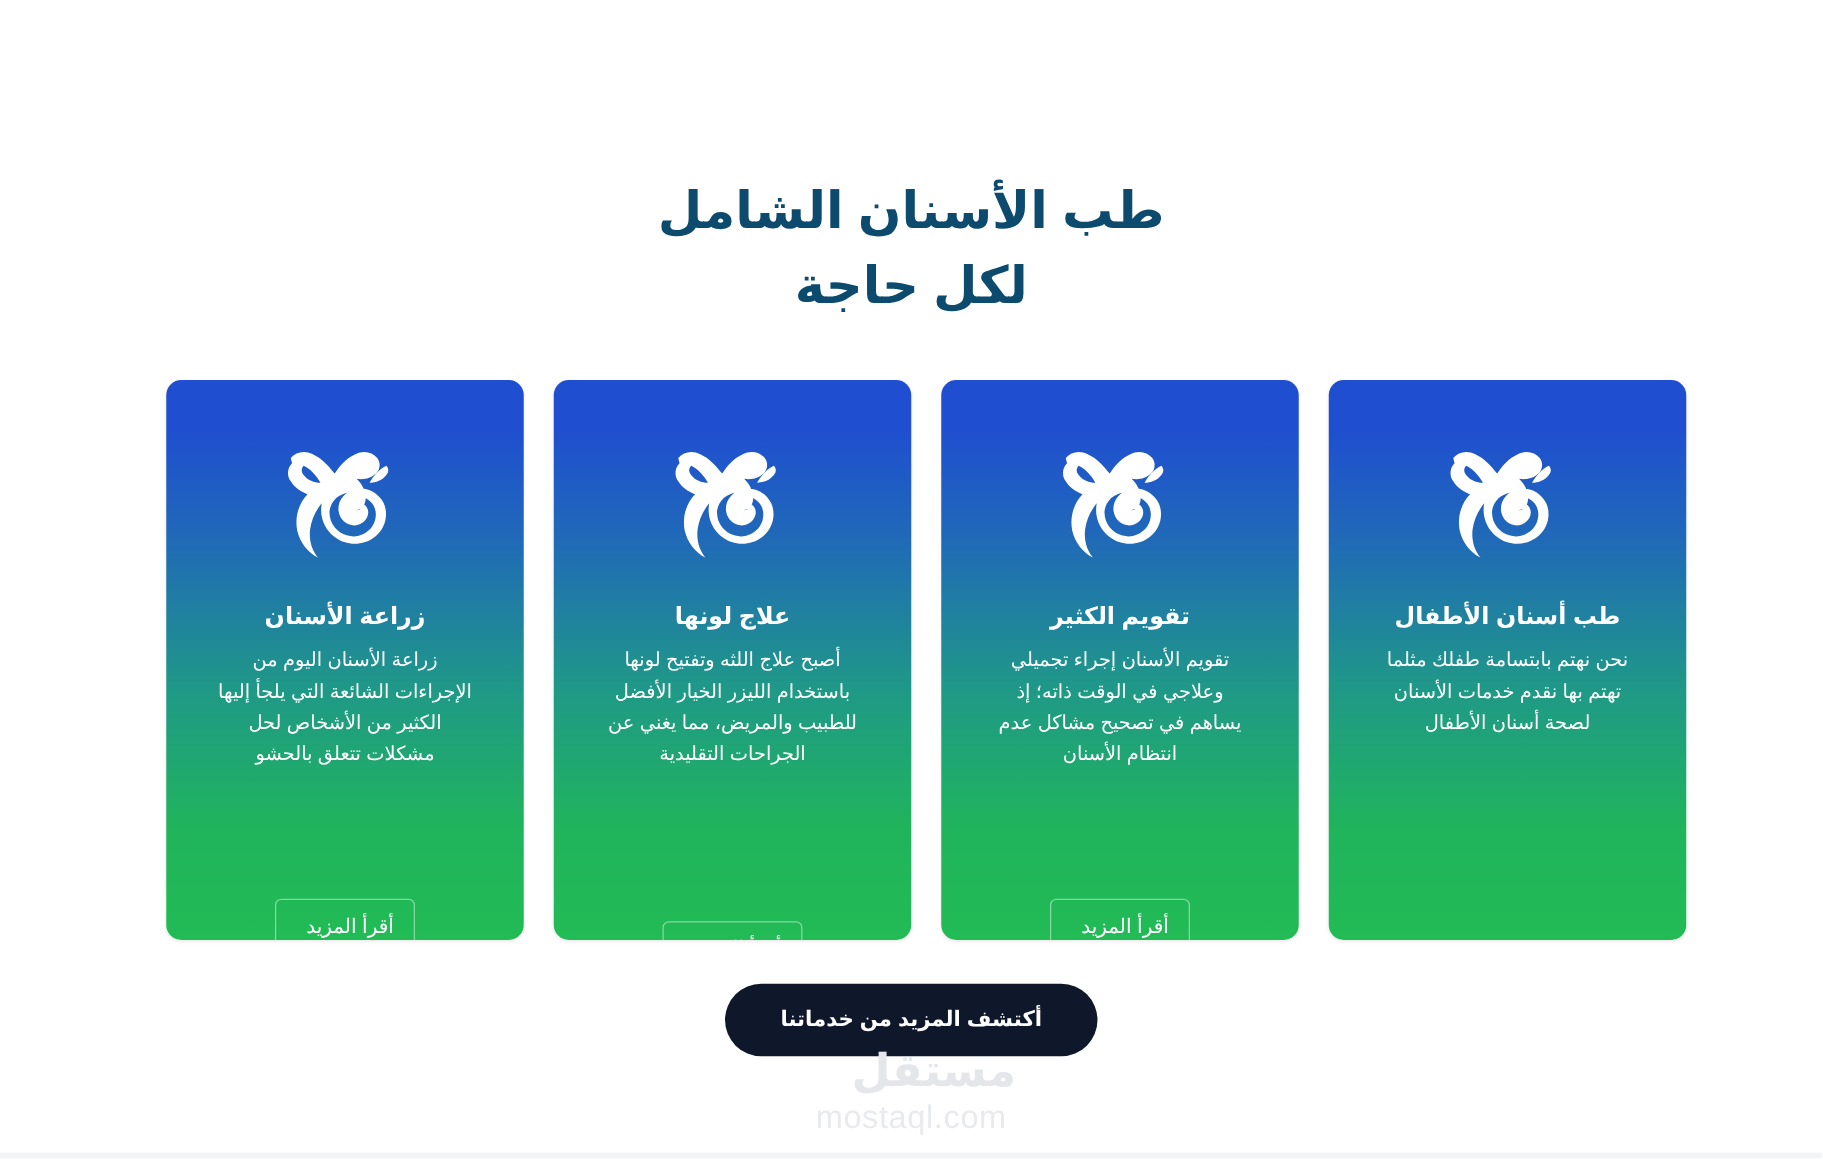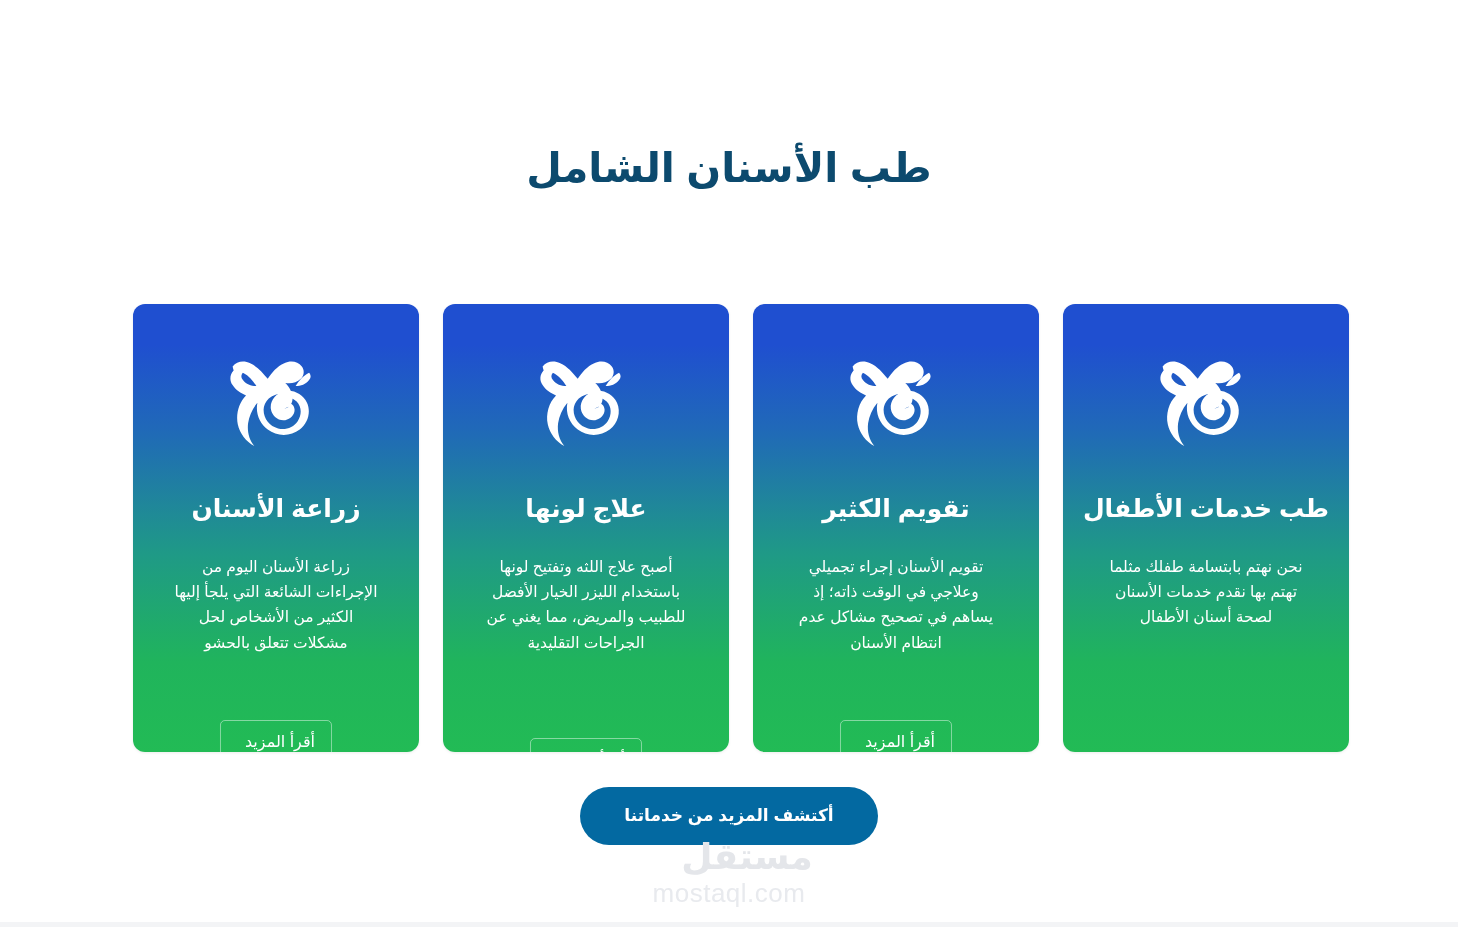--- a/index.html
+++ b/index.html
@@ -70,32 +70,32 @@
   .card-logo {
     margin-top: 48px;
     width: 124px;
     height: 124px;
     display: block;
     flex: 0 0 auto;
   }
   .card-logo svg { display: block; width: 100%; height: 100%; }
 
   .card-title {
-    margin-top: 14px;
-    color: #ffffff;
-    font-size: 25px;
+    margin-top: 4px;
+    color: #ffffff;
+    font-size: 19px;
     font-weight: bold;
     text-align: left;
     line-height: 1.45;
     direction: rtl;
     flex: 0 0 auto;
   }
 
   .card-desc {
-    margin-top: 28px;
+    margin-top: 8px;
     color: #ffffff;
     font-size: 15.5px;
     font-weight: normal;
     text-align: center;
     line-height: 1.62;
     direction: rtl;
     max-width: 206px;
     flex: 0 0 auto;
   }
 
@@ -127,21 +127,21 @@
   
   .cta-wrap {
     position: absolute;
     top: 787px;
     left: 0;
     width: 1458px;
     text-align: center;
   }
   .cta-button {
     display: inline-block;
-    background: #0369a1;
+    background: #0f172a;
     color: #ffffff;
     font-size: 17px;
     font-weight: bold;
     font-family: "Liberation Sans", "DejaVu Sans", sans-serif;
     border: none;
     border-radius: 30px;
     padding: 19px 44px;
     direction: rtl;
     cursor: pointer;
     line-height: 1.2;
@@ -185,31 +185,32 @@
     background: #f3f4f6;
   }
 </style>
 </head>
 <body>
 
 <div class="page">
 
   <h1 class="heading">
     <span class="line">طب الأسنان الشامل</span>
+    <span class="line">لكل حاجة</span>
   </h1>
 
   <div class="cards">
 
     <div class="card">
       <div class="card-logo">
         <svg viewBox="0 0 120 120" xmlns="http://www.w3.org/2000/svg" aria-hidden="true">
           <path fill="#ffffff" d="M18 14c4-5 11-6 17-3 7 3 12 9 17 15 4-6 9-12 16-15 6-3 13-2 17 3 3 4 2 9-1 12-4 4-10 5-15 4 4 4 7 9 7 15 0 4-2 8-6 9-3 1-6-1-7-4-1-4 1-8 4-10-5 0-10 2-14 5-3 3-5 7-5 11 0 9 6 16 14 18 7 2 15-1 19-7 4-6 4-14-1-19-3-3-7-5-11-4-3 1-5 4-4 7 1 3 4 4 6 3 2-1 3-3 2-5 3 1 5 4 5 7 0 5-4 9-9 10-7 1-13-4-14-11-1-8 5-15 13-17 9-2 18 3 22 11 4 9 1 20-7 26-9 7-22 7-31 0-8-6-12-16-10-26-5 6-8 13-9 20-1 8 1 16 6 22-8-4-14-12-16-21-2-10 1-21 8-28-5-2-10-5-13-10-3-4-3-10 1-14zm10 6c-2 2-2 5 0 7 3 4 8 6 13 6-3-5-7-10-13-13zm64 0c-6 3-10 8-13 13 5 0 10-2 13-6 2-2 2-5 0-7z"></path>
         </svg>
       </div>
-      <div class="card-title">طب خدمات الأطفال</div>
+      <div class="card-title">طب أسنان الأطفال</div>
       <div class="card-desc">نحن نهتم بابتسامة طفلك مثلما تهتم بها نقدم خدمات الأسنان لصحة أسنان الأطفال</div>
     </div>
 
     <div class="card">
       <div class="card-logo">
         <svg viewBox="0 0 120 120" xmlns="http://www.w3.org/2000/svg" aria-hidden="true">
           <path fill="#ffffff" d="M18 14c4-5 11-6 17-3 7 3 12 9 17 15 4-6 9-12 16-15 6-3 13-2 17 3 3 4 2 9-1 12-4 4-10 5-15 4 4 4 7 9 7 15 0 4-2 8-6 9-3 1-6-1-7-4-1-4 1-8 4-10-5 0-10 2-14 5-3 3-5 7-5 11 0 9 6 16 14 18 7 2 15-1 19-7 4-6 4-14-1-19-3-3-7-5-11-4-3 1-5 4-4 7 1 3 4 4 6 3 2-1 3-3 2-5 3 1 5 4 5 7 0 5-4 9-9 10-7 1-13-4-14-11-1-8 5-15 13-17 9-2 18 3 22 11 4 9 1 20-7 26-9 7-22 7-31 0-8-6-12-16-10-26-5 6-8 13-9 20-1 8 1 16 6 22-8-4-14-12-16-21-2-10 1-21 8-28-5-2-10-5-13-10-3-4-3-10 1-14zm10 6c-2 2-2 5 0 7 3 4 8 6 13 6-3-5-7-10-13-13zm64 0c-6 3-10 8-13 13 5 0 10-2 13-6 2-2 2-5 0-7z"></path>
         </svg>
       </div>
       <div class="card-title">تقويم الكثير</div>

